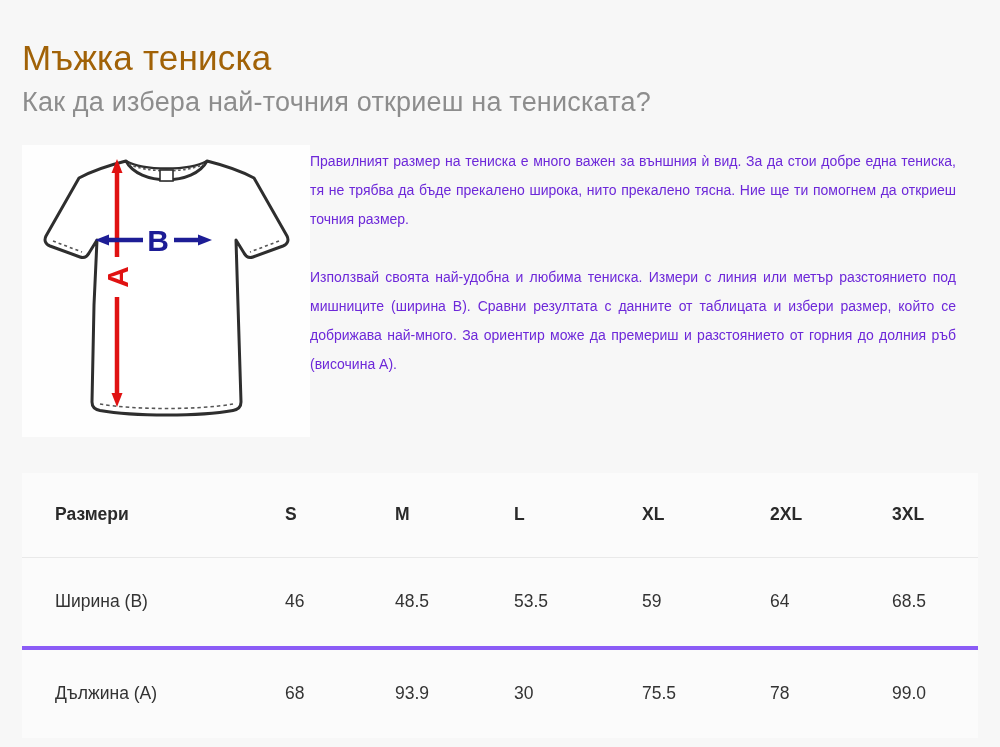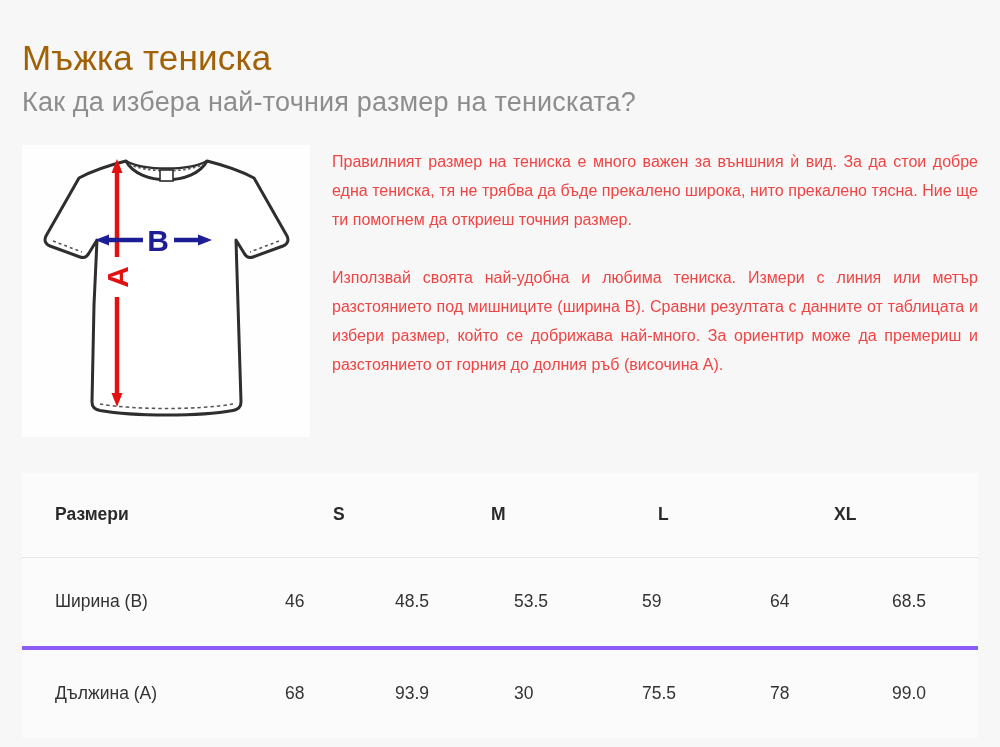--- a/index.html
+++ b/index.html
@@ -22,49 +22,49 @@
     font-size: 27px; font-weight: 400; color: #8d8d8d;
     margin-top: 9px; letter-spacing: 0.2px;
   }
 
   .top-section { display: flex; margin-top: 27px; }
   .diagram-box {
     width: 288px; height: 292px; flex: 0 0 288px;
     background: #fefefe;
   }
   .intro {
-    margin-left: 22px; width: 646px;
-    font-size: 16px; line-height: 29px;
-    text-align: justify; color: #ef4444;
+    width: 646px;
+    font-size: 14px; line-height: 29px;
+    text-align: justify; color: #6d28d9;
     padding-top: 2px;
   }
   .intro p + p { margin-top: 29px; }
 
   .size-table { margin-top: 36px; background: #fbfbfb; }
   .trow {
     display: grid;
     grid-template-columns: 263px 110px 119px 128px 128px 122px 1fr;
     align-items: center;
   }
-  .trow.head { border-bottom: 1px solid #e9e9e9; padding: 31px 0 32px 0; gap: 48px; }
+  .trow.head { border-bottom: 1px solid #e9e9e9; padding: 31px 0 32px 0; }
   .trow.body-row { border-bottom: 4px solid #8b5cf6; padding: 33px 0 34px 0; }
   .trow.body-row:last-child { border-bottom: none; }
   .tcell { font-size: 17.5px; color: #333; }
   .tcell.label { padding-left: 33px; }
   .trow.head .tcell { font-weight: 700; color: #2a2a2a; }
 
   svg text { font-family: "Liberation Sans", "DejaVu Sans", sans-serif; }
 </style>
 </head>
 <body>
 
 <div class="page">
 
   <h1 class="page-title">Мъжка тениска</h1>
-  <h2 class="page-subtitle">Как да избера най-точния размер на тениската?</h2>
+  <h2 class="page-subtitle">Как да избера най-точния откриеш на тениската?</h2>
 
   <div class="top-section">
 
     <div class="diagram-box">
       <svg width="288" height="292" viewBox="0 0 288 292">
 
         <path d="M104,16
              C 92,19 70,26 57,33
              L 24,91
              C 22,95 23,99 28,101

